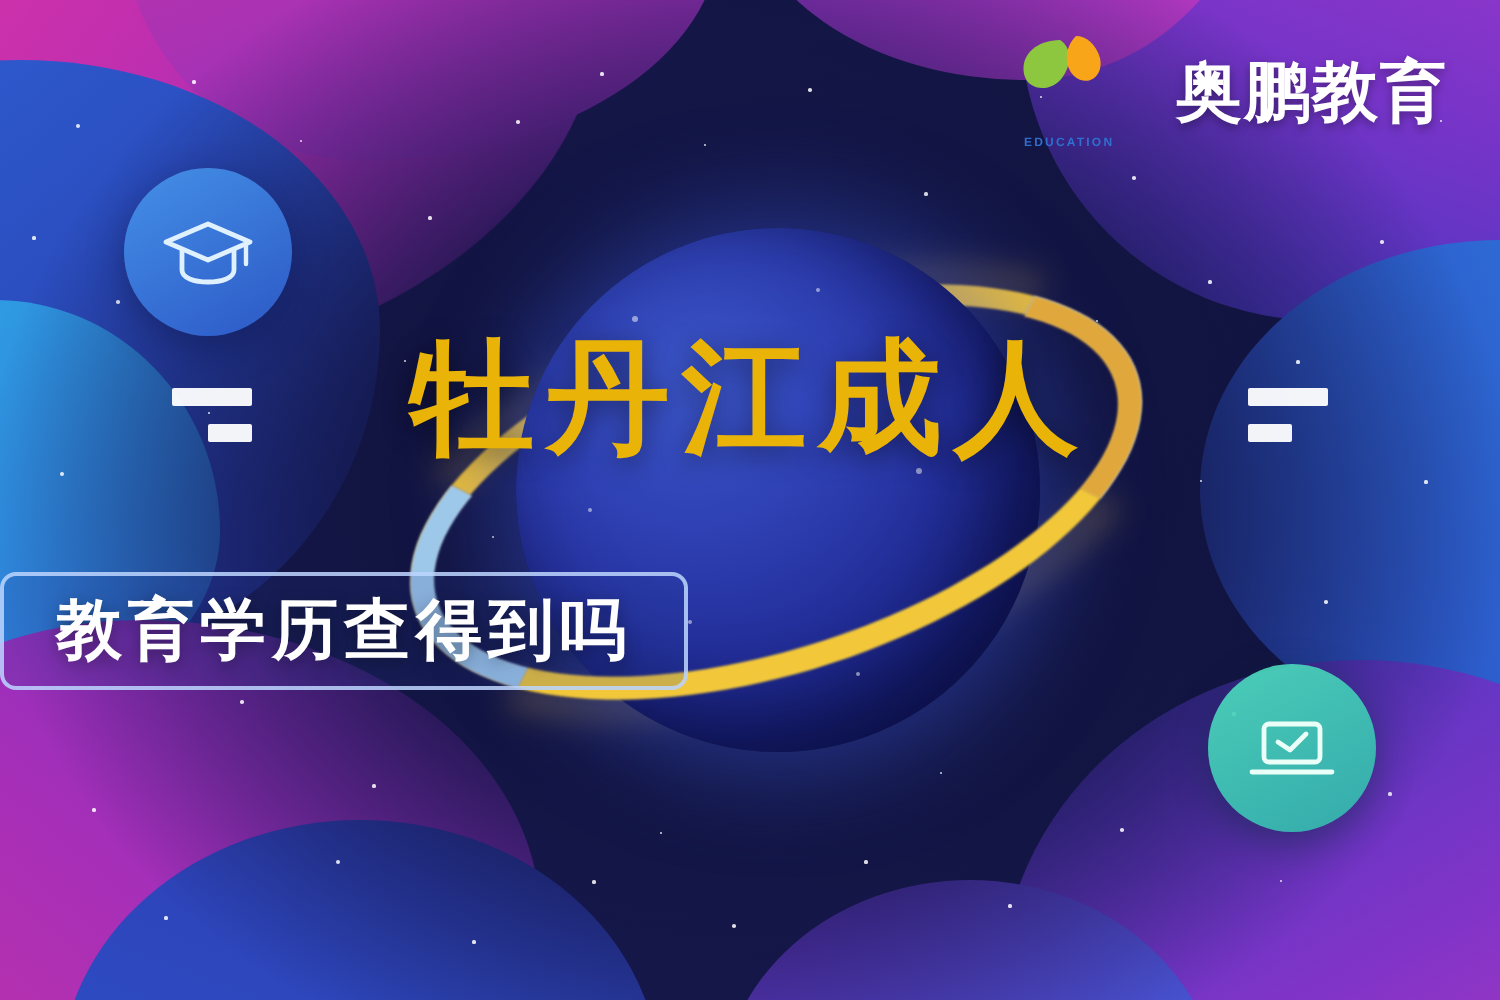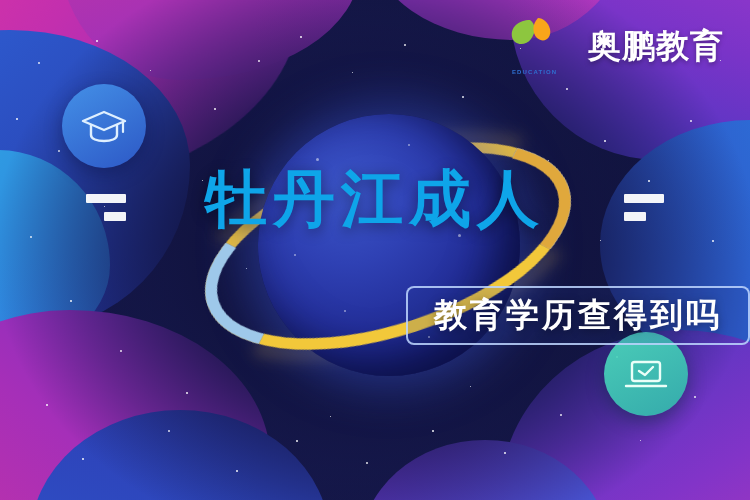--- a/index.html
+++ b/index.html
@@ -257,21 +257,21 @@
     left: 0;
     right: 0;
     top: 168px;
     text-align: center;
     z-index: 10;
   }
   .headline {
     display: inline-block;
     font-size: 62px;
     font-weight: bold;
-    color: #0ea5e9;
+    color: #eab308;
     letter-spacing: 6px;
     line-height: 1;
     text-shadow: 0 3px 14px rgba(0,0,0,0.45);
     font-family: "DejaVu Sans", sans-serif;
   }
   .dash-group {
     position: absolute;
     top: 26px;
     display: flex;
     flex-direction: column;
@@ -288,21 +288,21 @@
   }
   .dash.long { width: 40px; }
   .dash.short { width: 22px; }
 
   
   .subtitle-wrap {
     position: absolute;
     left: 0; right: 0;
     top: 286px;
     display: flex;
-    justify-content: flex-end;
+    justify-content: flex-start;
     z-index: 10;
   }
   .subtitle {
     border: 2px solid rgba(190,215,255,0.85);
     border-radius: 8px;
     padding: 10px 26px 12px;
     font-size: 33px;
     font-weight: bold;
     color: #ffffff;
     letter-spacing: 3px;

